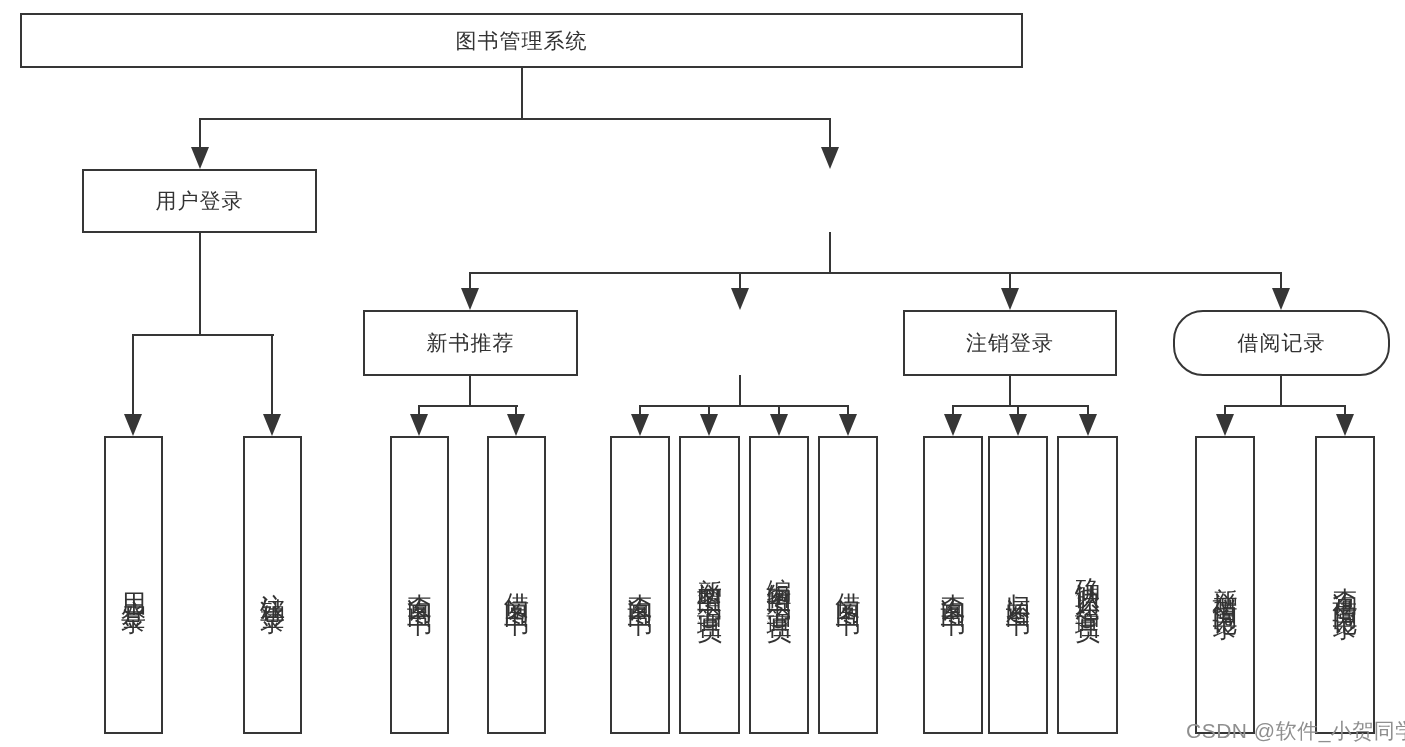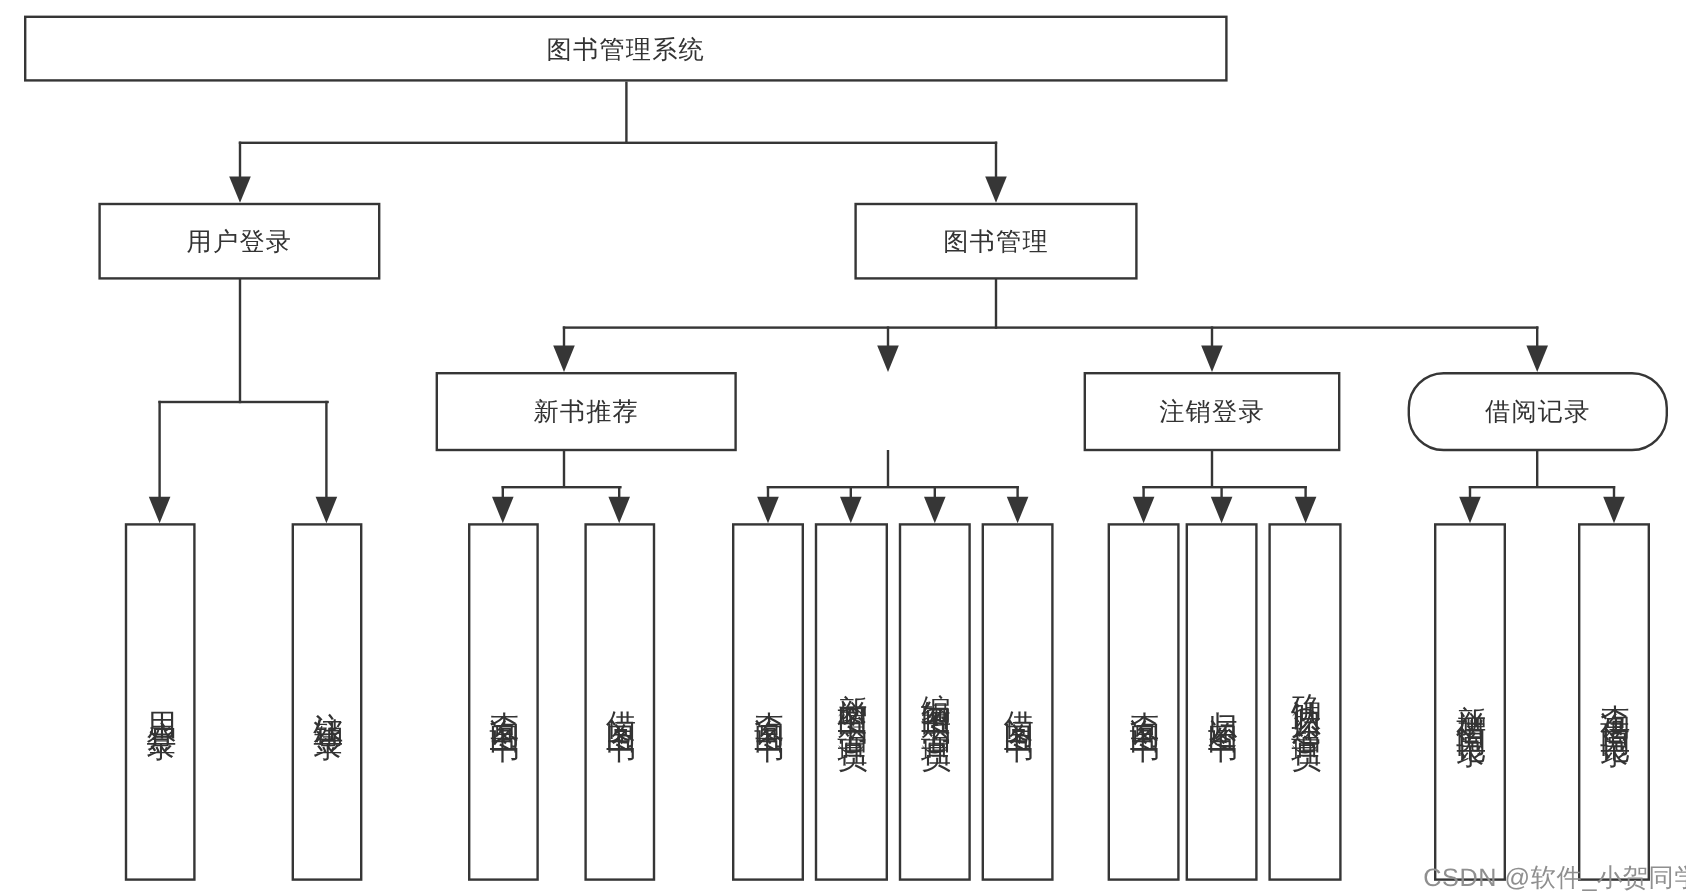--- a/index.html
+++ b/index.html
@@ -60,41 +60,40 @@
   <div class="node" style="left:20px; top:13px; width:1003px; height:55px;">图书管理系统</div>
 
   <div class="v" style="left:521px; top:68px; height:51px;"></div>
   <div class="h" style="left:199px; top:118px; width:632px;"></div>
   <div class="v" style="left:199px; top:118px; height:31px;"></div>
   <div class="arrow" style="left:191px; top:147px;"></div>
   <div class="v" style="left:829px; top:118px; height:31px;"></div>
   <div class="arrow" style="left:821px; top:147px;"></div>
 
   <div class="node" style="left:82px; top:169px; width:235px; height:64px;">用户登录</div>
-  <div class="node" style="left:712px; top:169px; width:236px; height:64px;">图书管理</div>
 
   <div class="v" style="left:199px; top:232px; height:104px;"></div>
   <div class="h" style="left:132px; top:334px; width:142px;"></div>
   <div class="v" style="left:132px; top:334px; height:82px;"></div>
   <div class="arrow" style="left:124px; top:414px;"></div>
   <div class="v" style="left:271px; top:334px; height:82px;"></div>
   <div class="arrow" style="left:263px; top:414px;"></div>
 
   <div class="v" style="left:829px; top:232px; height:42px;"></div>
   <div class="h" style="left:469px; top:272px; width:813px;"></div>
   <div class="v" style="left:469px; top:272px; height:20px;"></div>
   <div class="arrow" style="left:461px; top:288px;"></div>
   <div class="v" style="left:739px; top:272px; height:20px;"></div>
   <div class="arrow" style="left:731px; top:288px;"></div>
   <div class="v" style="left:1009px; top:272px; height:20px;"></div>
   <div class="arrow" style="left:1001px; top:288px;"></div>
   <div class="v" style="left:1280px; top:272px; height:20px;"></div>
   <div class="arrow" style="left:1272px; top:288px;"></div>
 
-  <div class="node" style="left:363px; top:310px; width:251px; height:66px;">新书推荐</div>
+  <div class="node" style="left:363px; top:310px; width:215px; height:66px;">新书推荐</div>
   <div class="node" style="left:903px; top:310px; width:214px; height:66px;">注销登录</div>
   <div class="node" style="left:1173px; top:310px; width:217px; height:66px;border-radius:30px;">借阅记录</div>
 
   <div class="v" style="left:469px; top:375px; height:31px;"></div>
   <div class="h" style="left:418px; top:405px; width:100px;"></div>
   <div class="v" style="left:418px; top:405px; height:11px;"></div>
   <div class="arrow" style="left:410px; top:414px;"></div>
   <div class="v" style="left:515px; top:405px; height:11px;"></div>
   <div class="arrow" style="left:507px; top:414px;"></div>
 

